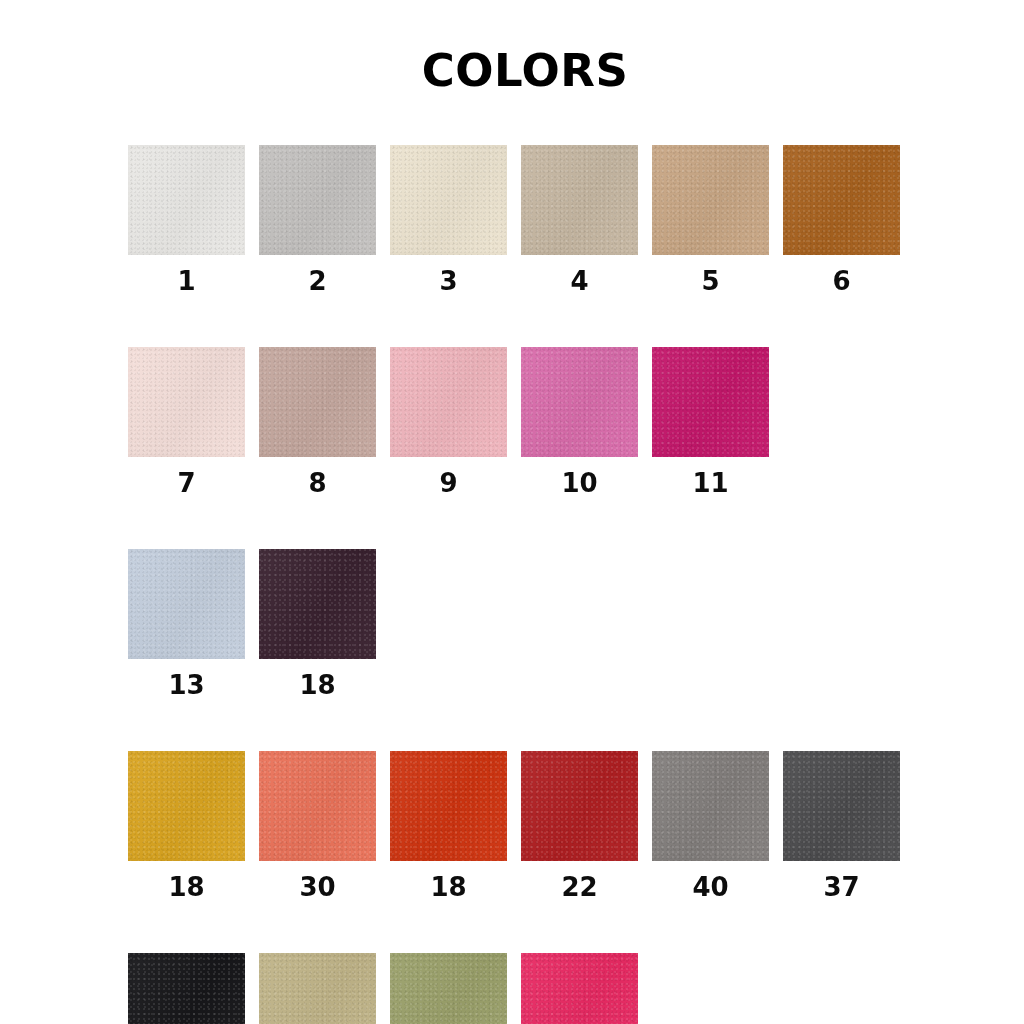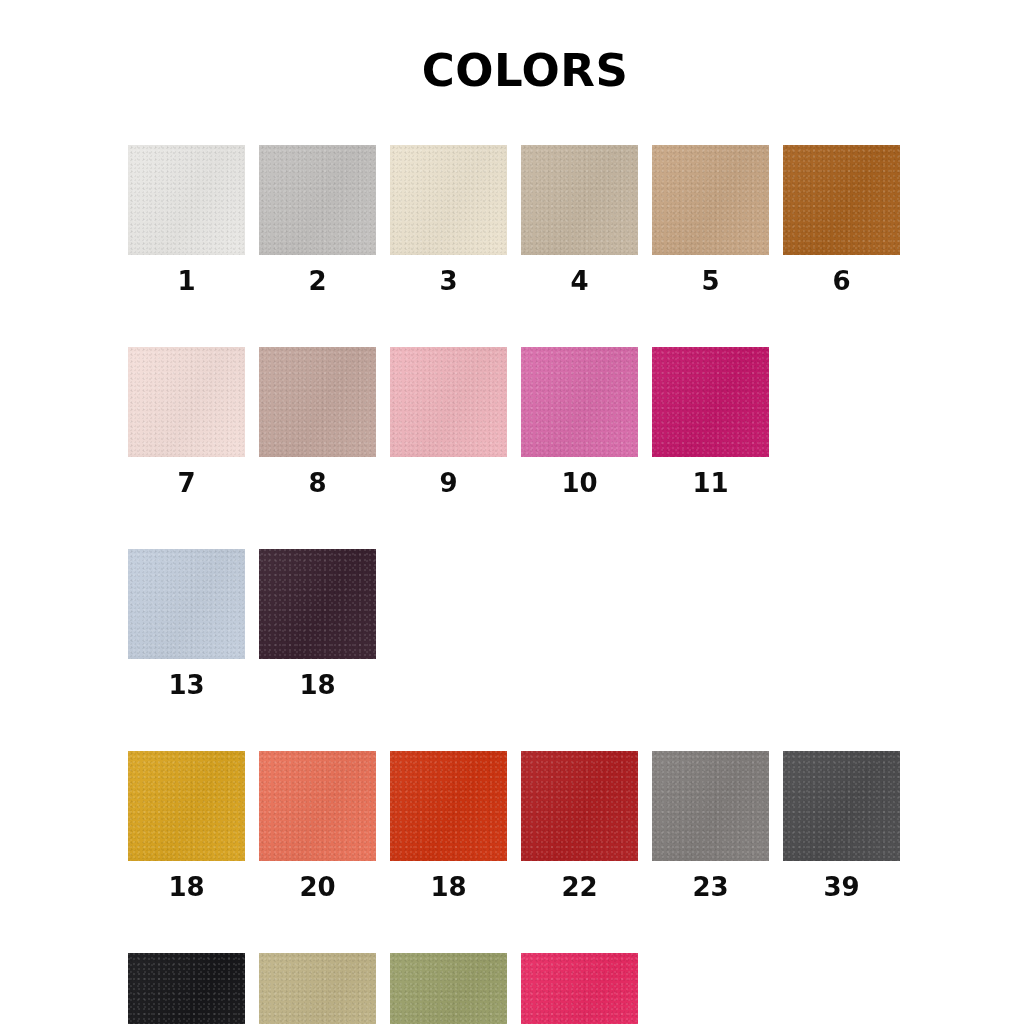--- a/index.html
+++ b/index.html
@@ -141,37 +141,37 @@
           <div class="swatch-label">18</div>
         </div>
       </div>
       <div class="swatch-row">
         <div class="swatch-cell">
           <div class="swatch-chip" style="background-color: rgb(217, 164, 32);"></div>
           <div class="swatch-label">18</div>
         </div>
         <div class="swatch-cell">
           <div class="swatch-chip" style="background-color: rgb(234, 114, 89);"></div>
-          <div class="swatch-label">20</div>
+          <div class="swatch-label">30</div>
         </div>
         <div class="swatch-cell">
           <div class="swatch-chip" style="background-color: rgb(207, 52, 16);"></div>
           <div class="swatch-label">18</div>
         </div>
         <div class="swatch-cell">
           <div class="swatch-chip" style="background-color: rgb(176, 31, 34);"></div>
           <div class="swatch-label">22</div>
         </div>
         <div class="swatch-cell">
           <div class="swatch-chip" style="background-color: rgb(130, 126, 124);"></div>
-          <div class="swatch-label">23</div>
+          <div class="swatch-label">40</div>
         </div>
         <div class="swatch-cell">
           <div class="swatch-chip" style="background-color: rgb(76, 76, 78);"></div>
-          <div class="swatch-label">39</div>
+          <div class="swatch-label">37</div>
         </div>
       </div>
       <div class="swatch-row">
         <div class="swatch-cell">
           <div class="swatch-chip" style="background-color: rgb(23, 23, 26);"></div>
         </div>
         <div class="swatch-cell">
           <div class="swatch-chip" style="background-color: rgb(192, 180, 136);"></div>
         </div>
         <div class="swatch-cell">

